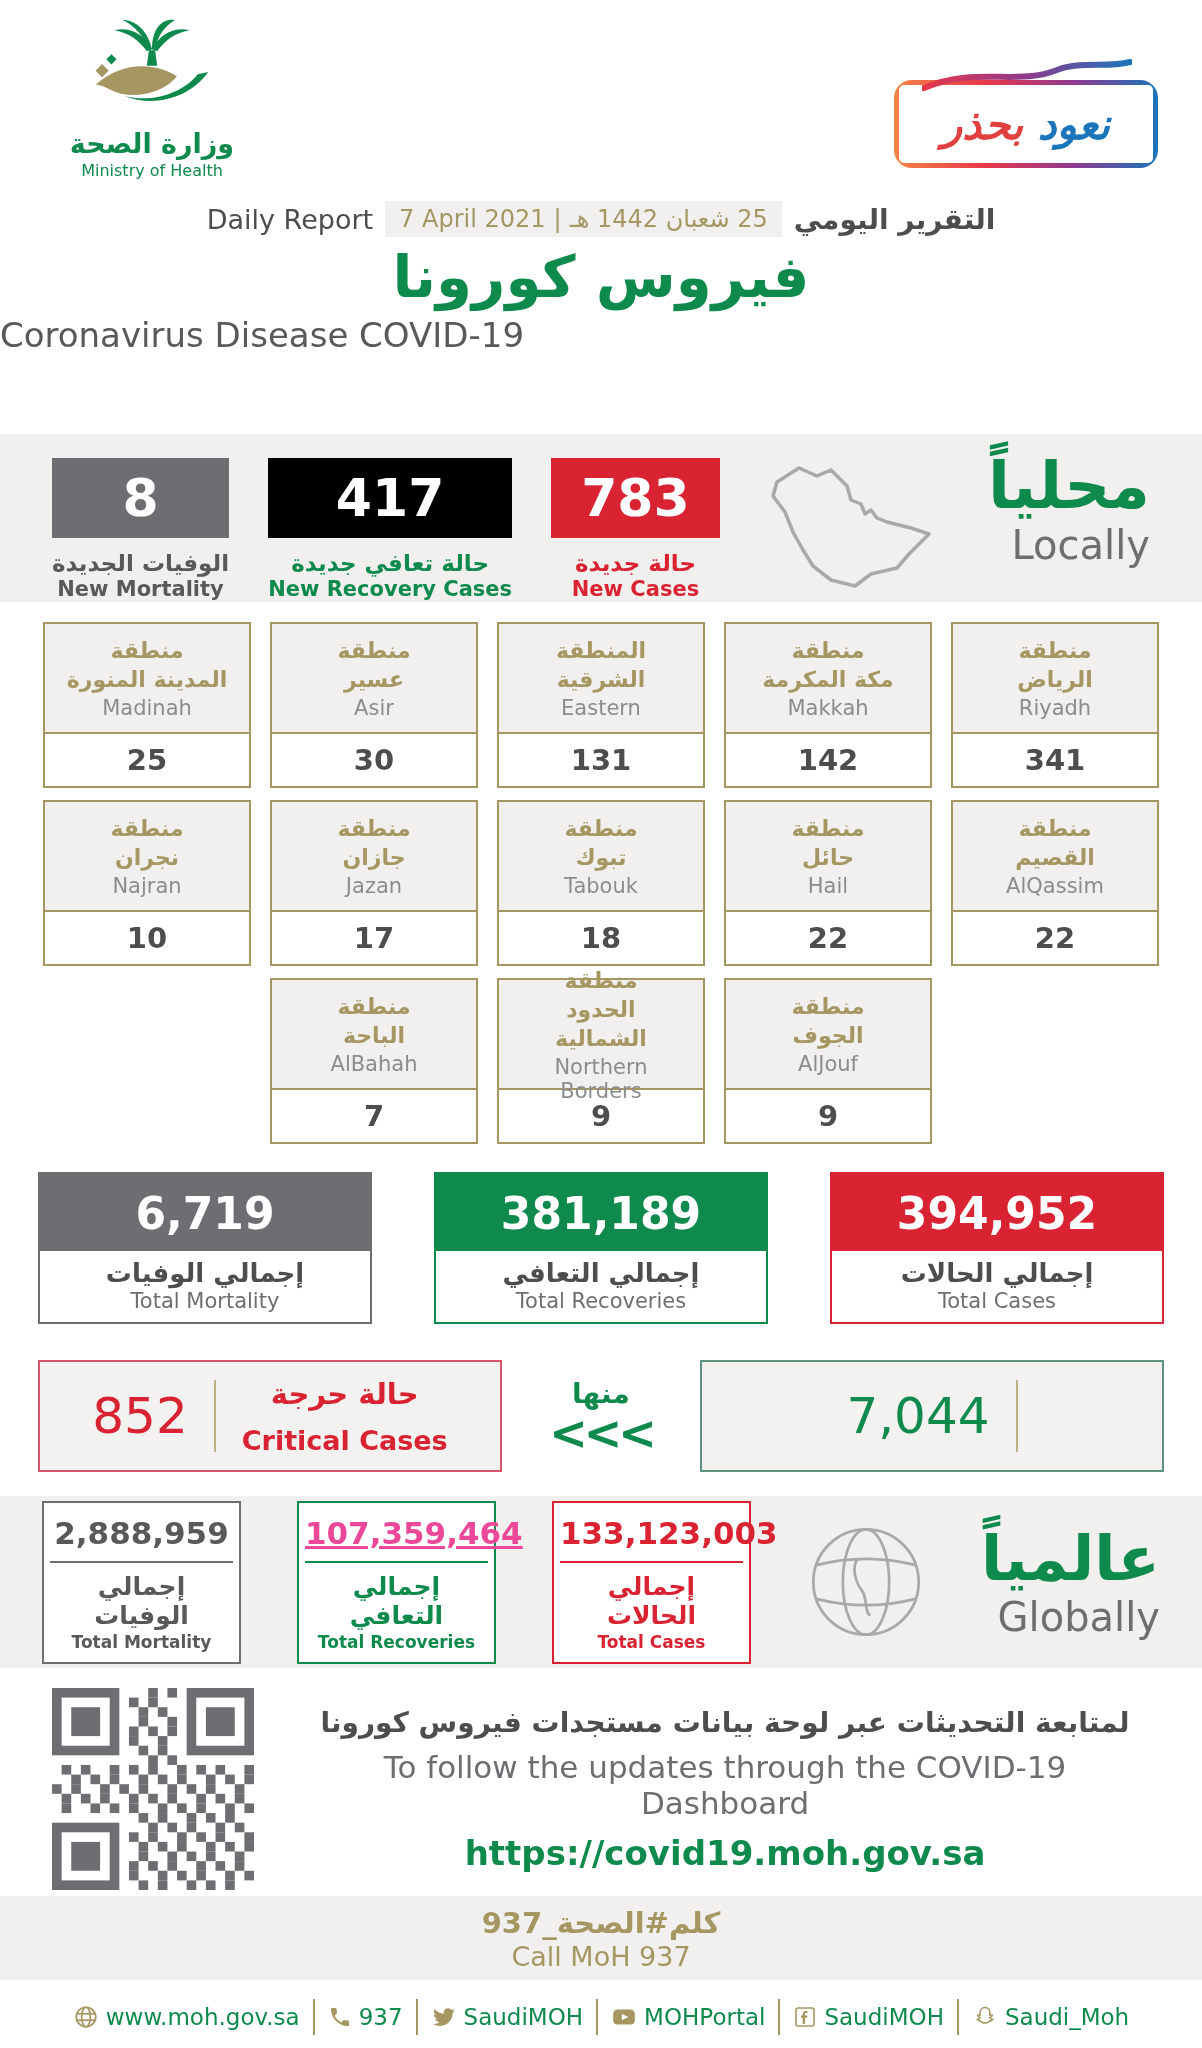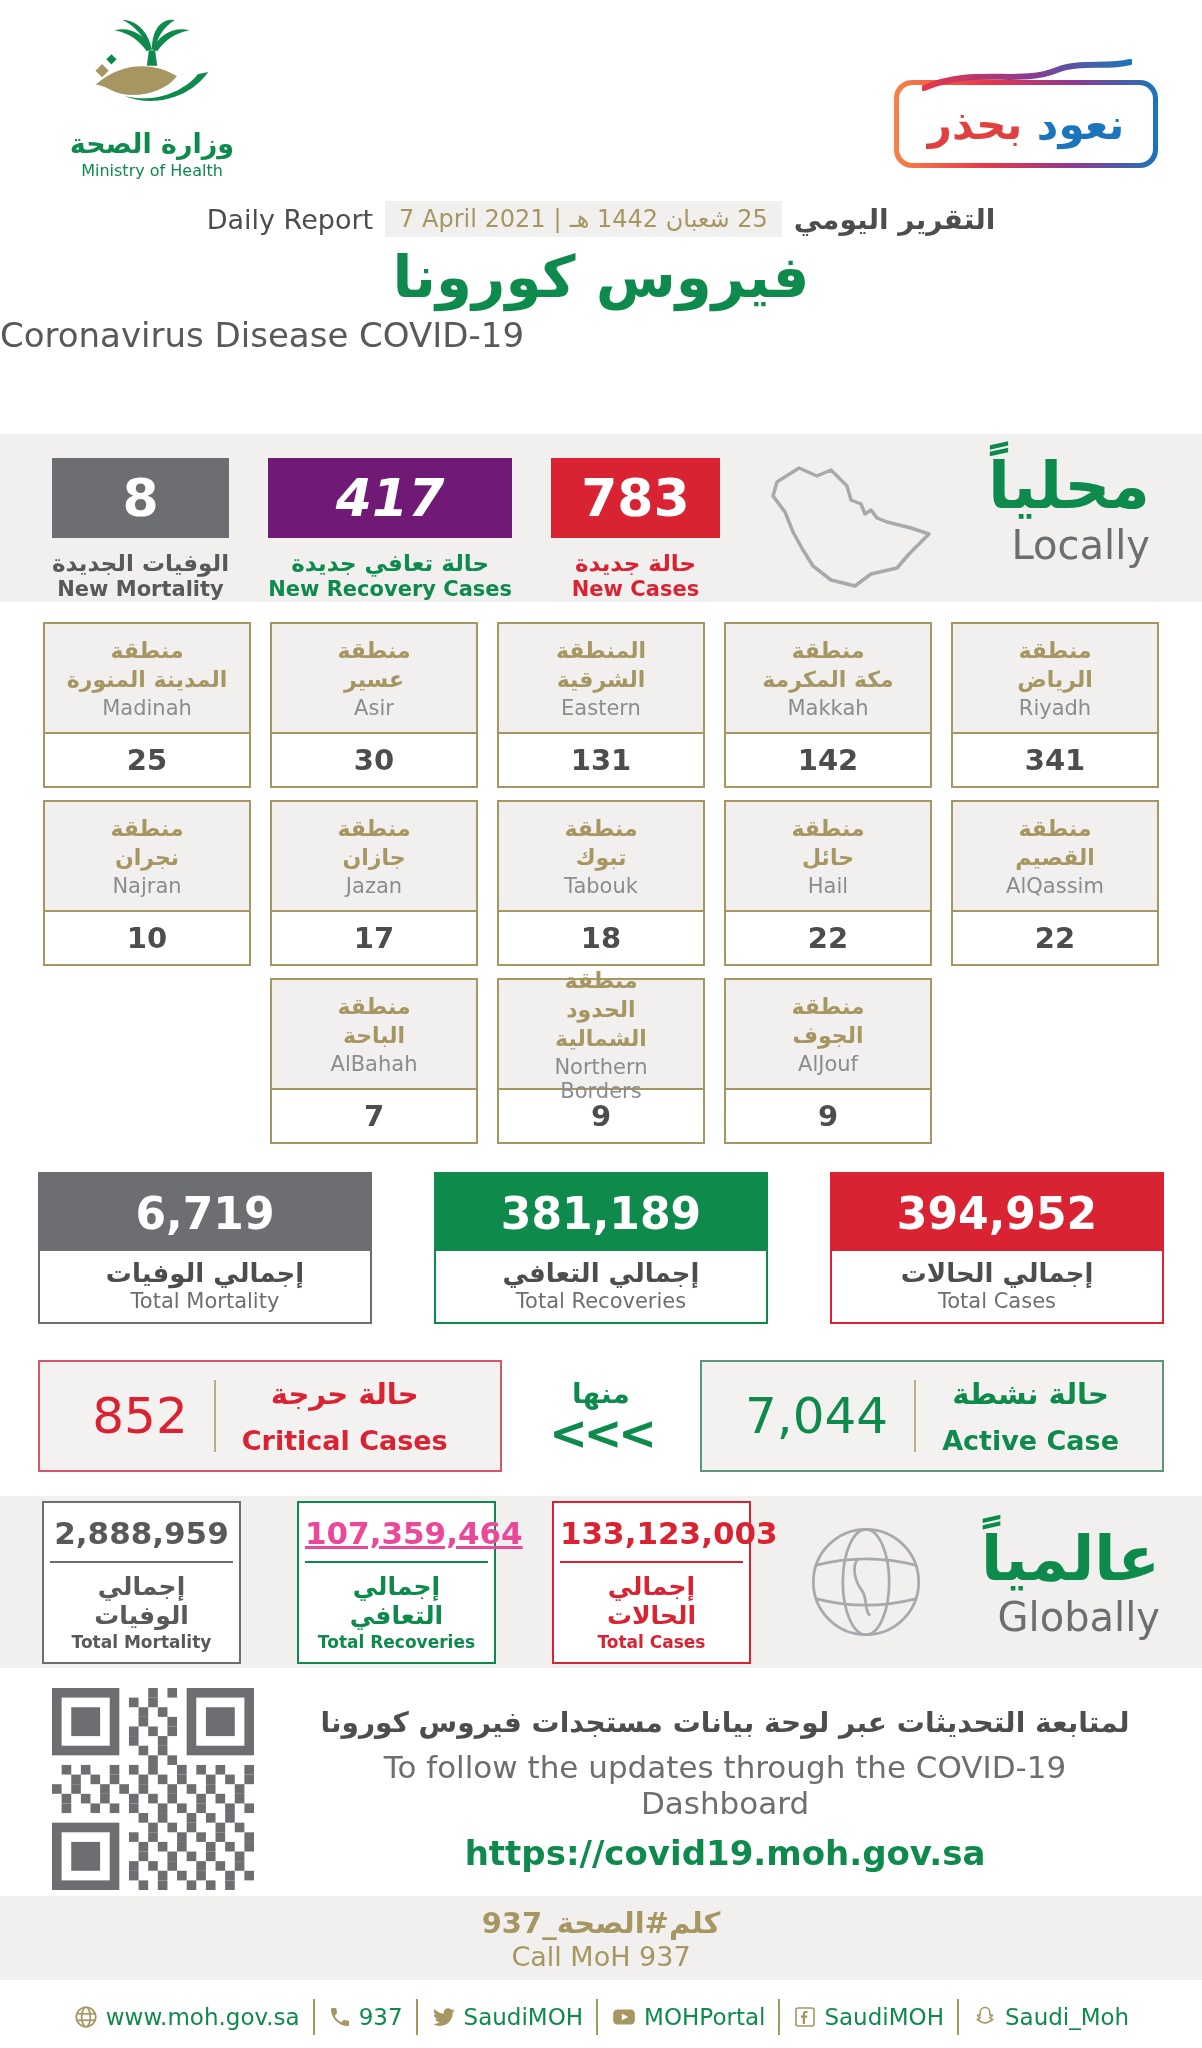--- a/index.html
+++ b/index.html
@@ -6,22 +6,22 @@
   body { background:#ffffff; font-family:"DejaVu Sans","Liberation Sans",sans-serif; }
   .page { width:1202px; height:2048px; margin:0 auto; background:#fff; position:relative; overflow:hidden; }
 
   
   .top { position:relative; height:196px; }
   .logo { position:absolute; left:52px; top:18px; width:200px; text-align:center; }
   .logo-ar { color:#0f8a4d; font-size:27px; font-weight:bold; margin-top:2px; }
   .logo-en { color:#0f8a4d; font-size:16px; margin-top:2px; }
   .badge-outer { position:absolute; right:44px; top:80px; width:264px; height:88px; border-radius:18px;
     background:linear-gradient(90deg,#f58345 0%,#e8374a 35%,#8e3a8e 68%,#1b75bb 100%); padding:5px; }
-  .badge-inner { background:#fff; border-radius:14px; width:100%; height:100%;
-    display:flex; align-items:center; justify-content:center; }
+  .badge-inner { background:#fff; border-radius:5px; width:100%; height:100%;
+    display:flex; align-items:center; justify-content:center;font-style:italic; }
   .badge-text { direction:rtl; font-size:42px; font-weight:bold; letter-spacing:-1px; }
   .badge-w1 { color:#1b75bb; }
   .badge-w2 { color:#e0403f; }
   .badge-swoosh { position:absolute; right:70px; top:58px; }
 
   
   .report-row { display:flex; align-items:center; justify-content:center; gap:12px; height:46px; }
   .report-en { color:#4d4d4f; font-size:27px; }
   .date-box { background:#f1f0ee; padding:4px 14px; display:flex; align-items:center; gap:8px; }
   .date-box span { color:#a69662; font-size:24px; }
@@ -31,21 +31,21 @@
 
   
   .locally-band { margin-top:78px; height:168px; background:#f1f0ee;
     display:flex; align-items:flex-start; justify-content:space-between; padding:24px 52px 0 52px; }
   .stat { text-align:center; }
   .stat-num { color:#fff; font-weight:bold; font-size:52px; height:80px; min-width:162px;
     display:flex; align-items:center; justify-content:center; padding:0 30px; }
   .stat-ar { font-size:23px; font-weight:bold; margin-top:12px; direction:rtl; }
   .stat-en { font-size:21px; font-weight:bold; margin-top:1px; }
   .stat.gray .stat-num { background:#6d6e71; } .stat.gray .stat-ar, .stat.gray .stat-en { color:#58595b; }
-  .stat.green .stat-num { background:#701a75;font-style:italic; } .stat.green .stat-ar, .stat.green .stat-en { color:#0f8a4d; }
+  .stat.green .stat-num { background:#000000; } .stat.green .stat-ar, .stat.green .stat-en { color:#0f8a4d; }
   .stat.red  .stat-num { background:#da2332; } .stat.red .stat-ar, .stat.red .stat-en { color:#da2332; }
   .loc-map { margin-top:-2px; }
   .loc-head { text-align:right; margin-top:-8px; }
   .loc-head-ar { color:#0f8a4d; font-size:64px; font-weight:bold; line-height:72px; direction:rtl; }
   .loc-head-en { color:#6d6e71; font-size:40px; line-height:46px; }
 
   
   .regions { margin-top:20px; padding:0 36px; }
   .region-row { display:flex; justify-content:center; gap:19px; margin-bottom:12px; }
   .card { width:208px; border:2px solid #a69662; background:#fff; }
@@ -346,24 +346,20 @@
         <div class="flow-en">Critical Cases</div>
       </div>
     </div>
     <div class="flow-mid">
       <div class="mid-ar">منها</div>
       <div class="mid-chevrons">&lt;&lt;&lt;</div>
     </div>
     <div class="flow-box green">
       <div class="flow-num">7,044</div>
       <div class="flow-div"></div>
-      <div class="flow-labels">
-        <div class="flow-ar">حالة نشطة</div>
-        <div class="flow-en">Active Case</div>
-      </div>
     </div>
   </div>
 
   <div class="globally-band">
     <div class="gbox gray">
       <div class="gbox-num">2,888,959</div>
       <div class="gbox-ar">إجمالي الوفيات</div>
       <div class="gbox-en">Total Mortality</div>
     </div>
     <div class="gbox green">

